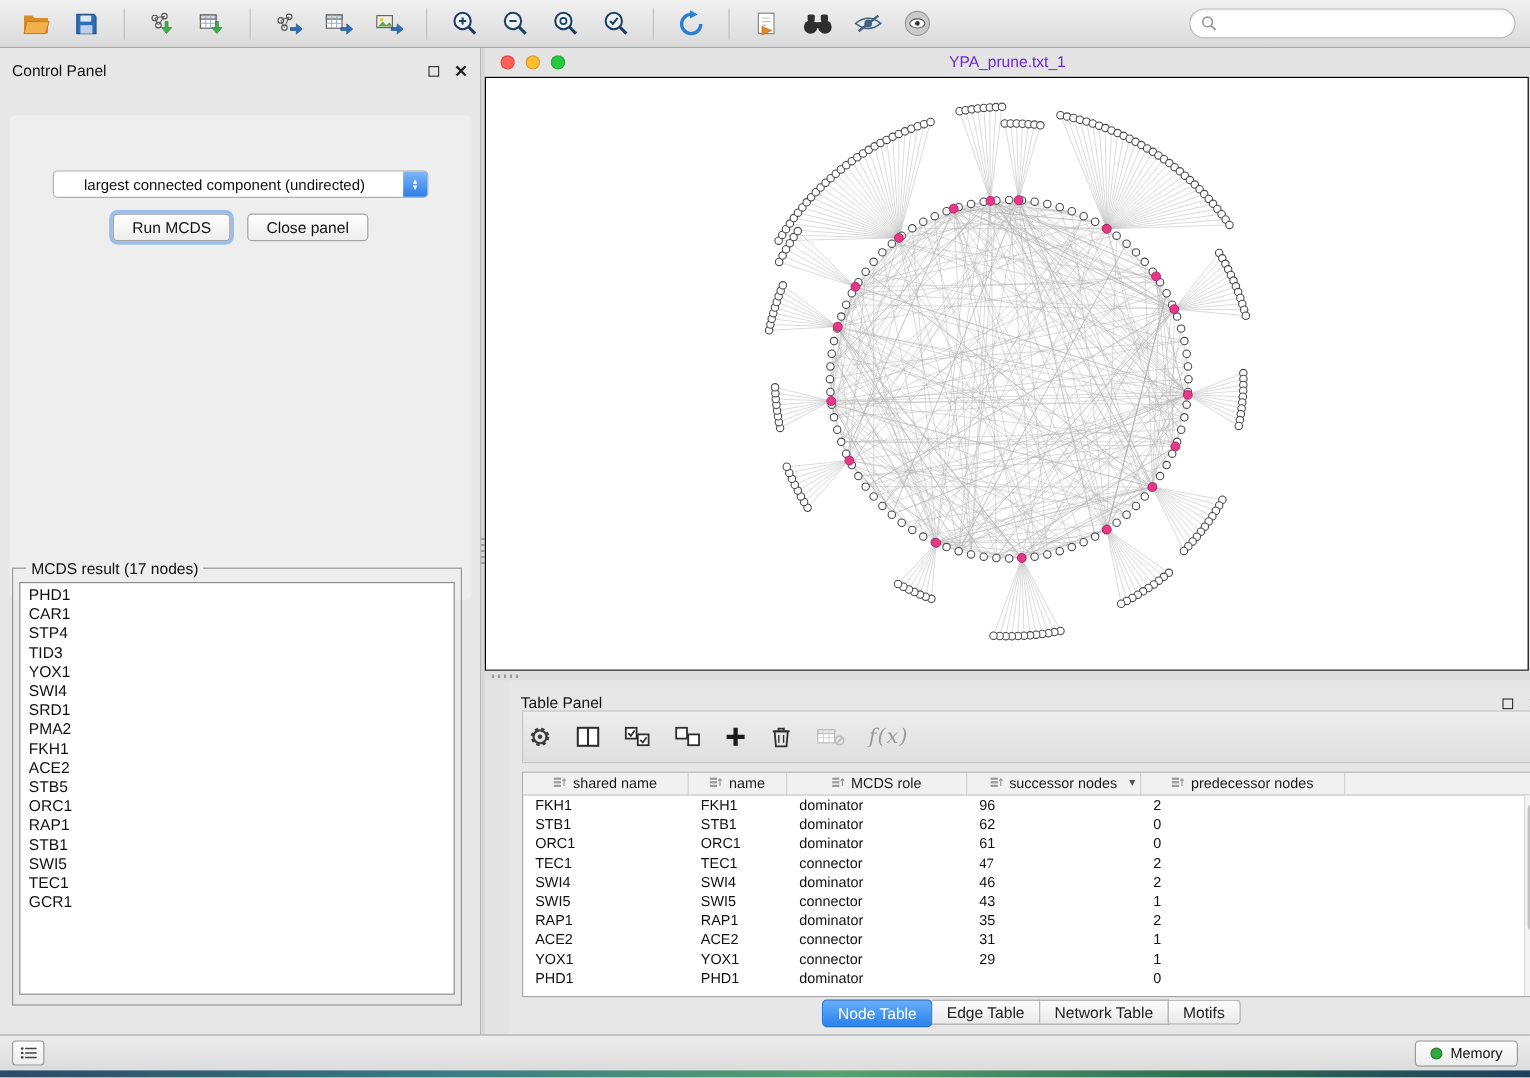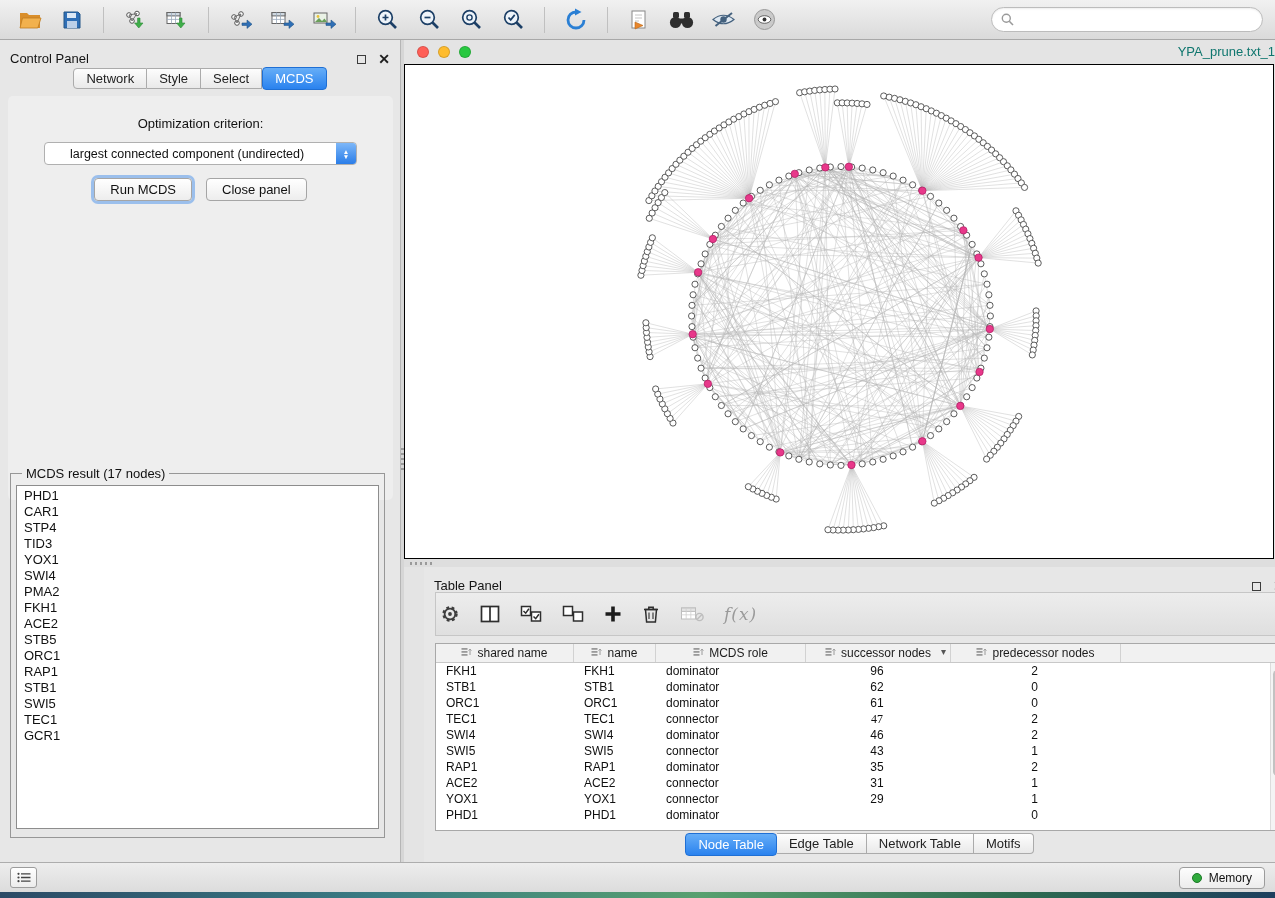--- a/index.html
+++ b/index.html
@@ -47,39 +47,39 @@
   
   #vsplit{position:absolute;left:401px;top:40px;width:3px;height:822px;background:#d6d6d6}
   #vsplit .grip{position:absolute;left:0;top:408px;width:3px;height:22px;background:repeating-linear-gradient(#9a9a9a 0 2px,transparent 2px 5px)}
   #hsplit{position:absolute;left:404px;top:559px;width:871px;height:8px;background:#dedede}
   #hsplit .grip{position:absolute;left:6px;top:2.5px;width:22px;height:3px;background:repeating-linear-gradient(90deg,#9a9a9a 0 2px,transparent 2px 5px)}
 
   
   #net-titlebar{position:absolute;left:404px;top:40px;width:871px;height:24px}
   .traffic{position:absolute;left:13px;top:6px;display:flex;gap:9px}
   .tl{width:12px;height:12px;border-radius:50%;border:1px solid rgba(0,0,0,.15)}
-  #net-title{position:absolute;left:0;top:4px;width:100%;text-align:right;font-size:13px;color:#0f766e}
+  #net-title{position:absolute;left:0;top:4px;width:100%;text-align:center;font-size:13px;color:#6d28d9}
   #net-view{position:absolute;left:404px;top:64px;width:870px;height:495px;background:#fff;border:1px solid #000}
   #net-view svg{width:100%;height:100%;display:block}
 
   
   #table-panel{position:absolute;left:424px;top:567px;width:871px;height:295px;background:#e7e7e7}
   .tp-toolbar{position:absolute;left:11px;top:25px;width:849px;height:44px;
     background:linear-gradient(#ededed,#dfdfdf);border:1px solid #c6c6c6;display:flex;align-items:center;gap:20px;padding:0 4px}
   .tp-icon{display:flex;align-items:center;justify-content:center;cursor:default}
   .fx{font-family:"DejaVu Serif",serif;font-style:italic;font-size:17px;color:#9a9a9a;letter-spacing:1px}
   .table-wrap{position:absolute;left:11px;top:76px;width:849px;height:188px;background:#fff;border:1px solid #a8a8a8}
   .thead{display:flex;height:19px;background:#f1f1f1;border-bottom:1px solid #c8c8c8}
   .th{position:relative;display:flex;align-items:center;justify-content:center;gap:5px;font-size:12px;color:#1c1c1c;
     border-right:1px solid #d2d2d2;height:100%;cursor:default}
   .th .th-arrow{position:absolute;right:4px;top:2px;font-size:10px;color:#555}
   .tbody{position:absolute;top:19px;left:0;right:13px;bottom:0;overflow:hidden}
   .tr{display:flex;height:16px;align-items:center;cursor:default}
   .td{font-size:12px;color:#101010;padding:0 10px;white-space:nowrap;overflow:hidden}
-  .td.num{text-align:center;padding-right:13px}
+  .td.num{text-align:left;padding-right:13px}
   .vscroll{position:absolute;right:0;top:19px;bottom:0;width:13px;background:#f4f4f4;border-left:1px solid #dcdcdc}
   .vthumb{position:absolute;left:2px;top:7px;width:9px;height:106px;background:#c2c2c2;border-radius:5px}
   .tp-tabs{position:absolute;left:0;top:266px;width:100%;display:flex;justify-content:center}
 
   
   #statusbar{position:absolute;left:0;top:862px;width:1275px;height:30px;background:linear-gradient(#ededed,#dcdcdc);
     border-top:1px solid #adadad;display:flex;align-items:center;padding:0 10px}
   .list-btn{width:27px;height:21px;border:1px solid #9c9c9c;border-radius:3px;background:linear-gradient(#fff,#ececec);
     display:flex;align-items:center;justify-content:center}
   .memory-btn{margin-left:auto;height:22px;border:1px solid #9c9c9c;border-radius:4px;
@@ -228,28 +228,21 @@
   </div>
 
   <div id="control-panel">
     <div class="panel-header">
       <span>Control Panel</span>
       <span class="win-btns">
         <span class="float-btn"></span>
         <span class="close-btn">✕</span>
       </span>
     </div>
-    <div class="tabbar">
-        <div class="tab">Network</div>
-        <div class="tab">Style</div>
-        <div class="tab">Select</div>
-        <div class="tab active">MCDS</div>
-      </div>
     <div class="cp-inner">
-      <div class="opt-label">Optimization criterion:</div>
       <div class="combo">
         <span>largest connected component (undirected)</span>
         <span class="combo-btn">
             <span>▲</span>
             <span>▼</span>
           </span>
       </div>
       <div class="btn-row">
         <button class="mac-btn focused">Run MCDS</button>
         <button class="mac-btn">Close panel</button>
@@ -257,20 +250,21 @@
     </div>
     <fieldset class="result-box">
       <legend>MCDS result (17 nodes)</legend>
       <div class="result-list">
           <div class="result-item">PHD1</div>
           <div class="result-item">CAR1</div>
           <div class="result-item">STP4</div>
           <div class="result-item">TID3</div>
           <div class="result-item">YOX1</div>
           <div class="result-item">SWI4</div>
+          <div class="result-item">SRD1</div>
           <div class="result-item">PMA2</div>
           <div class="result-item">FKH1</div>
           <div class="result-item">ACE2</div>
           <div class="result-item">STB5</div>
           <div class="result-item">ORC1</div>
           <div class="result-item">RAP1</div>
           <div class="result-item">STB1</div>
           <div class="result-item">SWI5</div>
           <div class="result-item">TEC1</div>
           <div class="result-item">GCR1</div>

